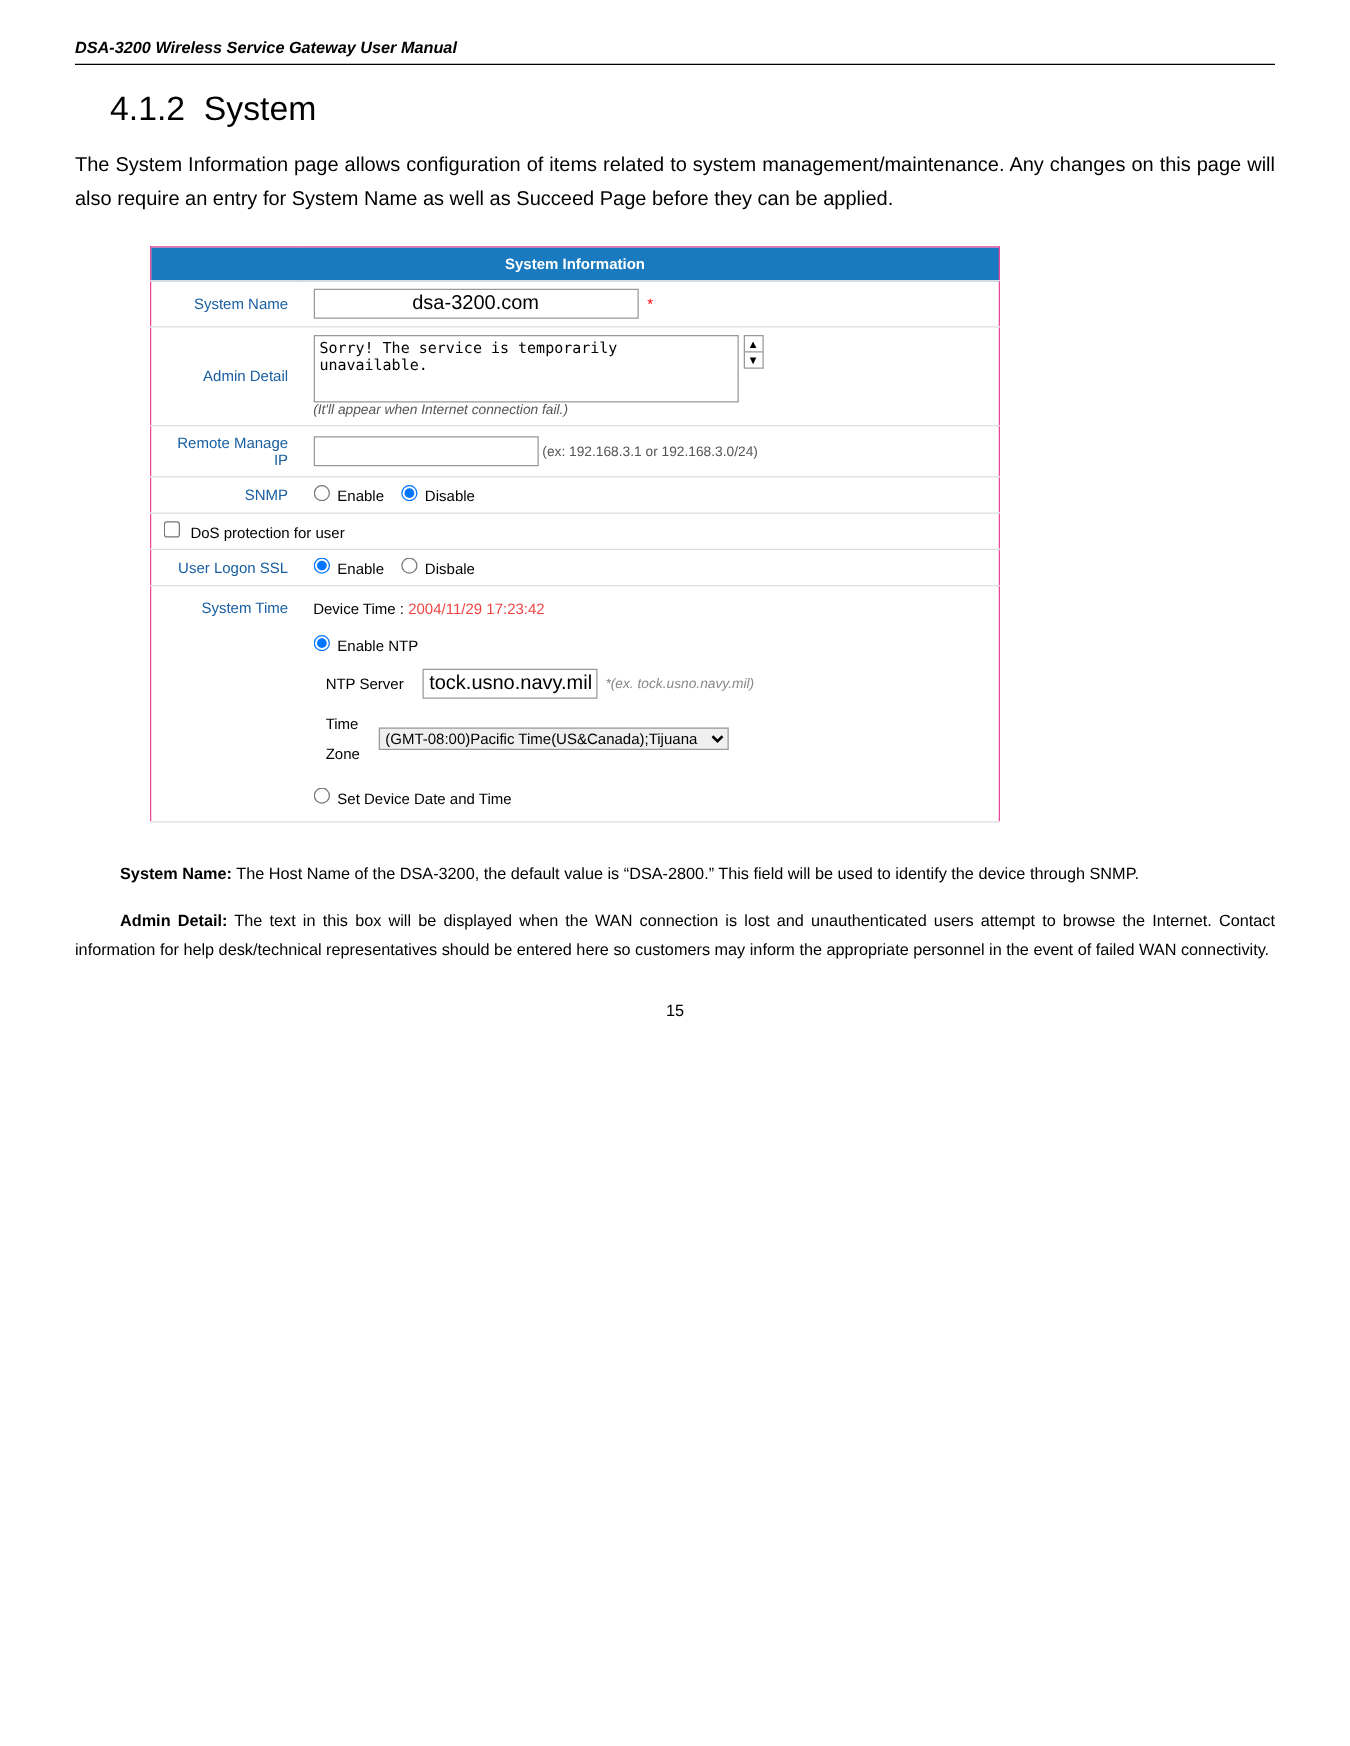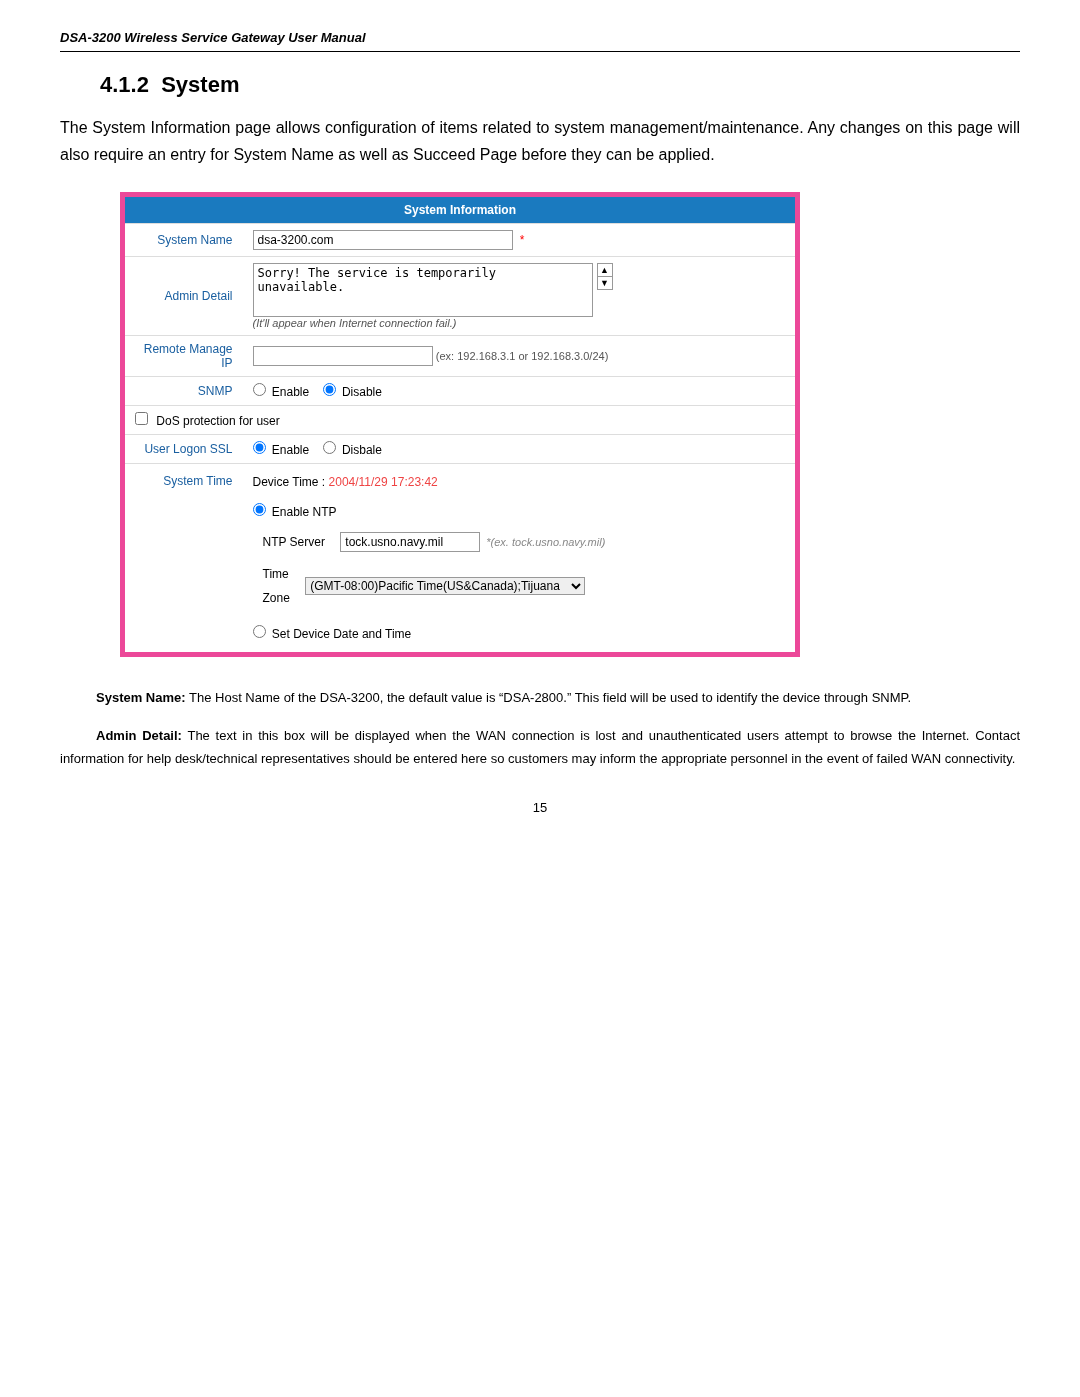--- a/index.html
+++ b/index.html
@@ -14,36 +14,36 @@
     }
     .page-header {
       font-style: italic;
       font-weight: bold;
       font-size: 13px;
       border-bottom: 1px solid #000;
       padding-bottom: 6px;
       margin-bottom: 20px;
     }
     .section-title {
-      font-size: 22px;
-      font-weight: bold;
+      font-size: 27px;
+      font-weight: normal;
       margin-bottom: 16px;
-      margin-left: 40px;
+      margin-left: 28px;
     }
     .intro-text {
       font-size: 16px;
       line-height: 1.7;
       margin-bottom: 24px;
       text-align: justify;
     }
     
     .info-table {
       width: 680px;
       border-collapse: collapse;
-      border: 5px solid #ec4899;
+      border: 1px solid #ec4899;
       margin-bottom: 30px;
       margin-left: 60px;
     }
     .table-header {
       background: #1a7abf;
       color: #fff;
       font-weight: bold;
       text-align: center;
       padding: 7px;
       font-size: 14px;
@@ -64,21 +64,22 @@
       padding-right: 12px;
     }
     .value-cell {
       vertical-align: top;
       padding-top: 7px;
       padding-bottom: 7px;
     }
     input[type="text"] {
       border: 1px solid #999;
       padding: 2px 4px;
-      font-size: 12px;
+      font-size: 16px;
+      text-align: center;
     }
     textarea {
       border: 1px solid #999;
       font-size: 12px;
       padding: 2px 4px;
       resize: none;
     }
     .required-star {
       color: red;
       margin-left: 4px;

